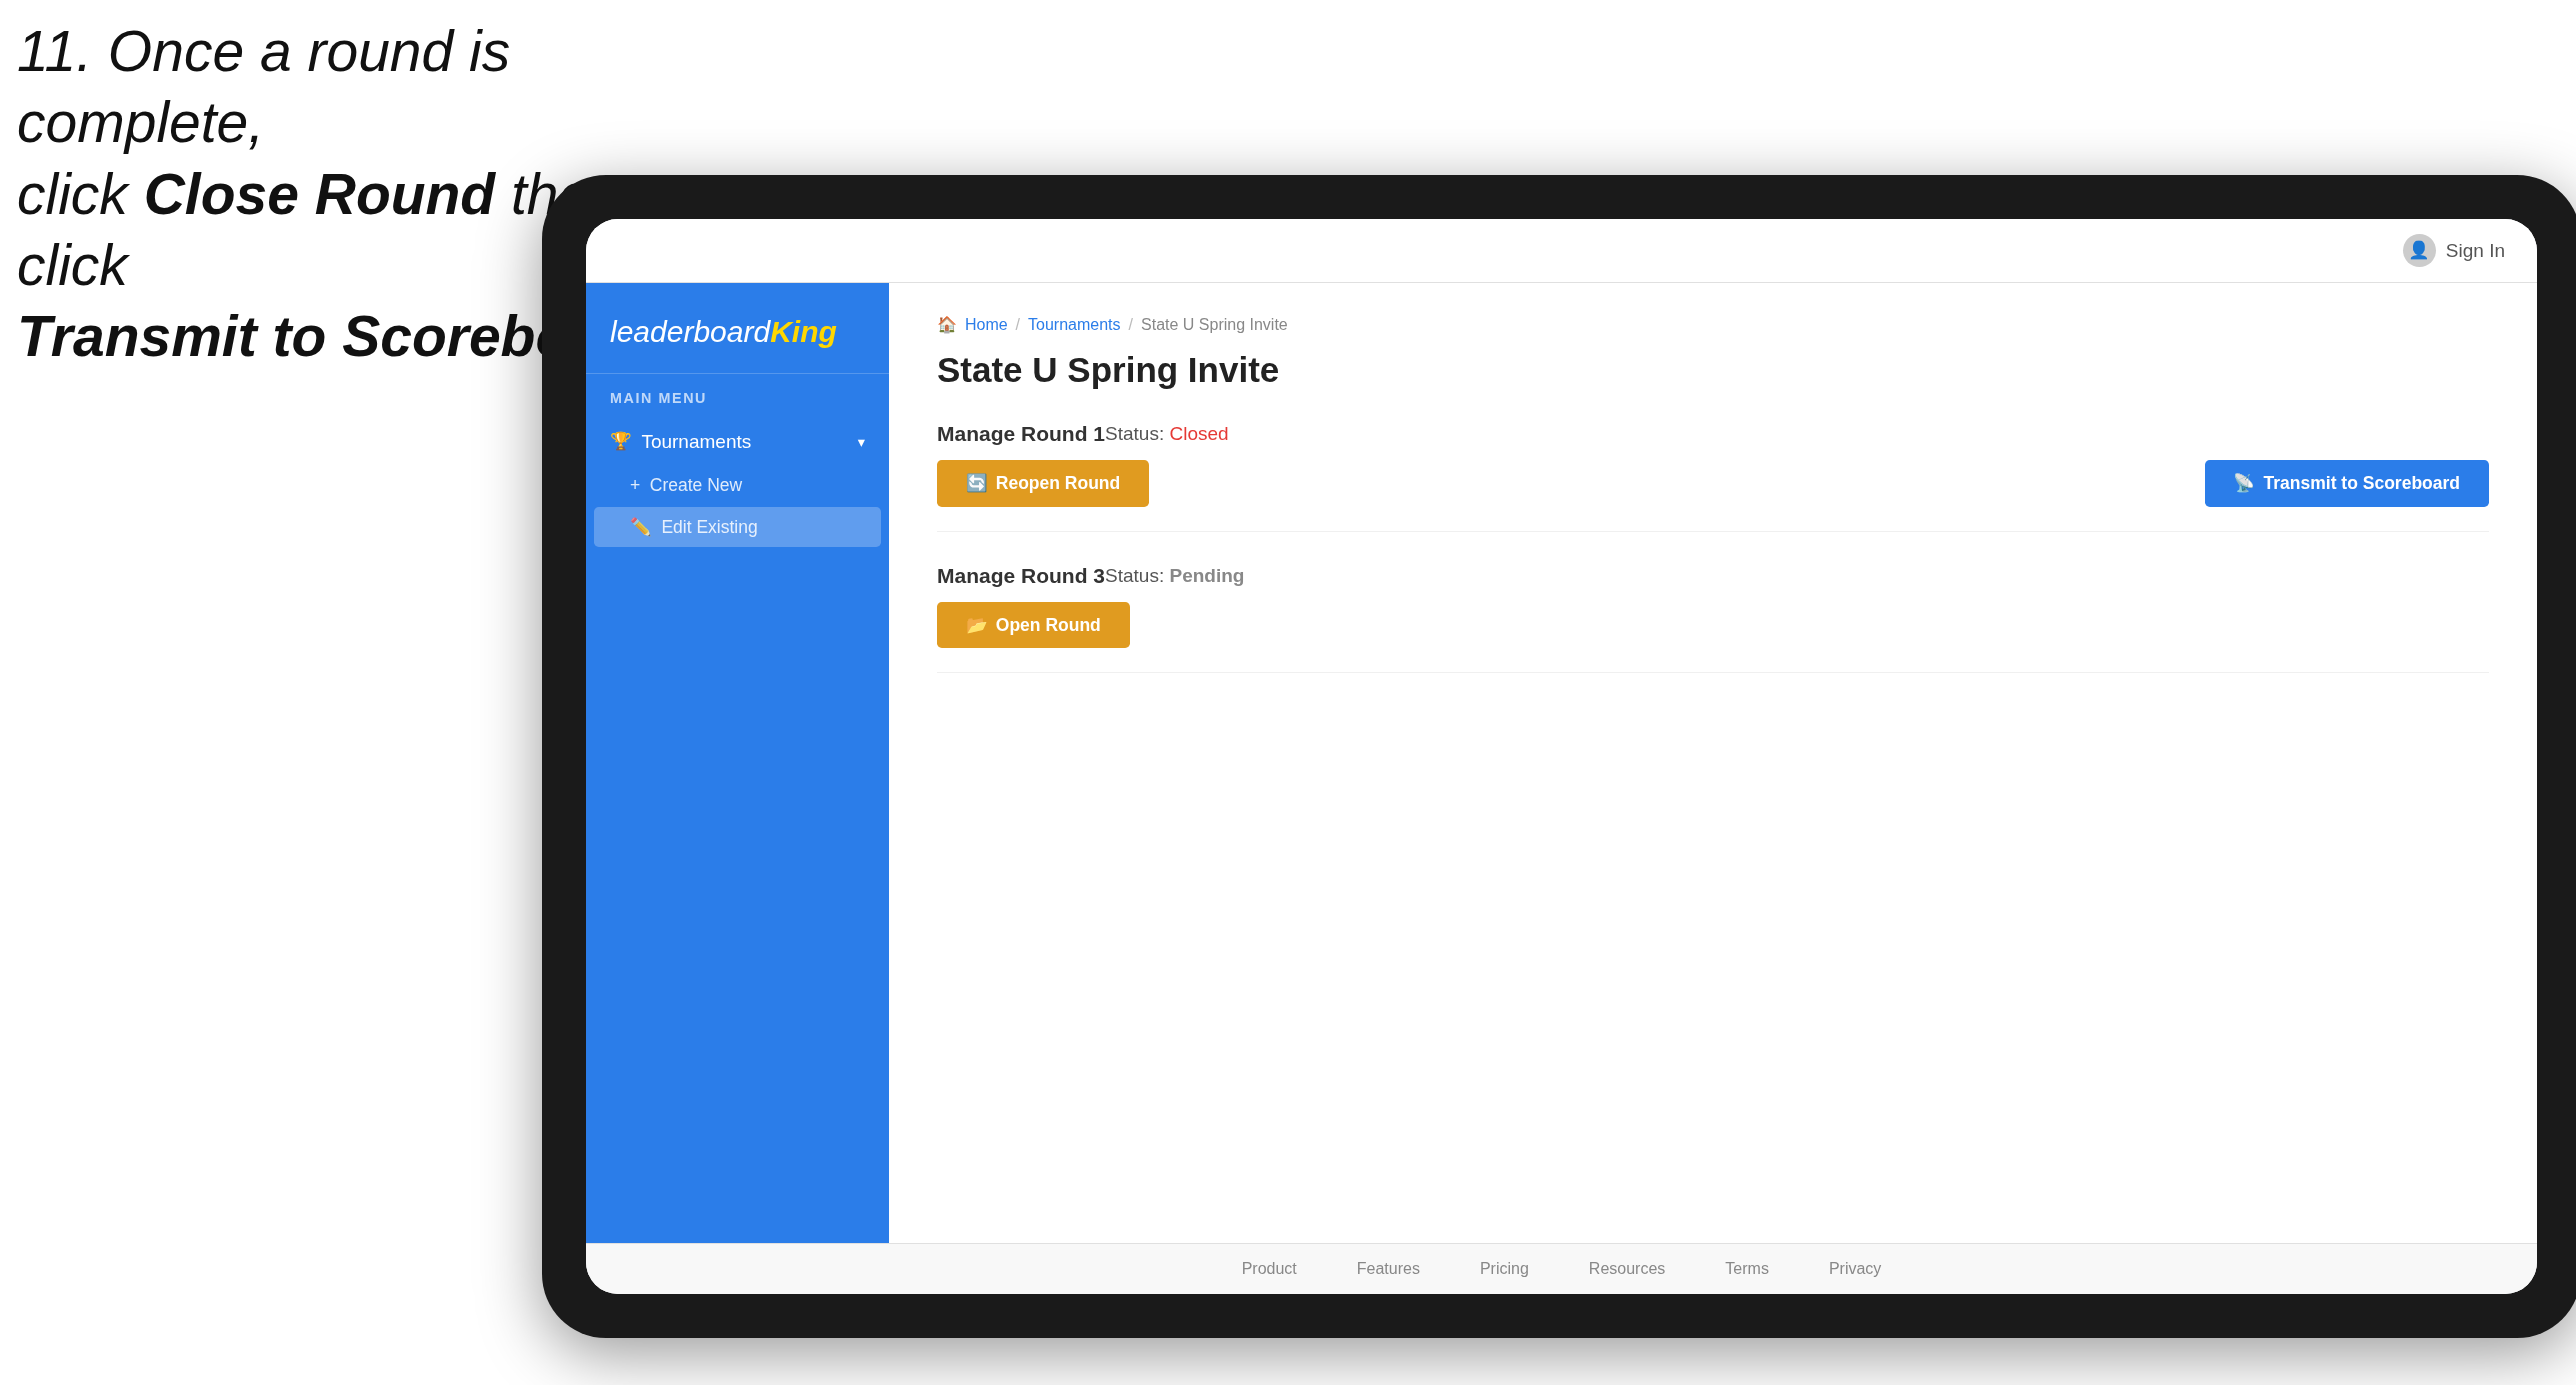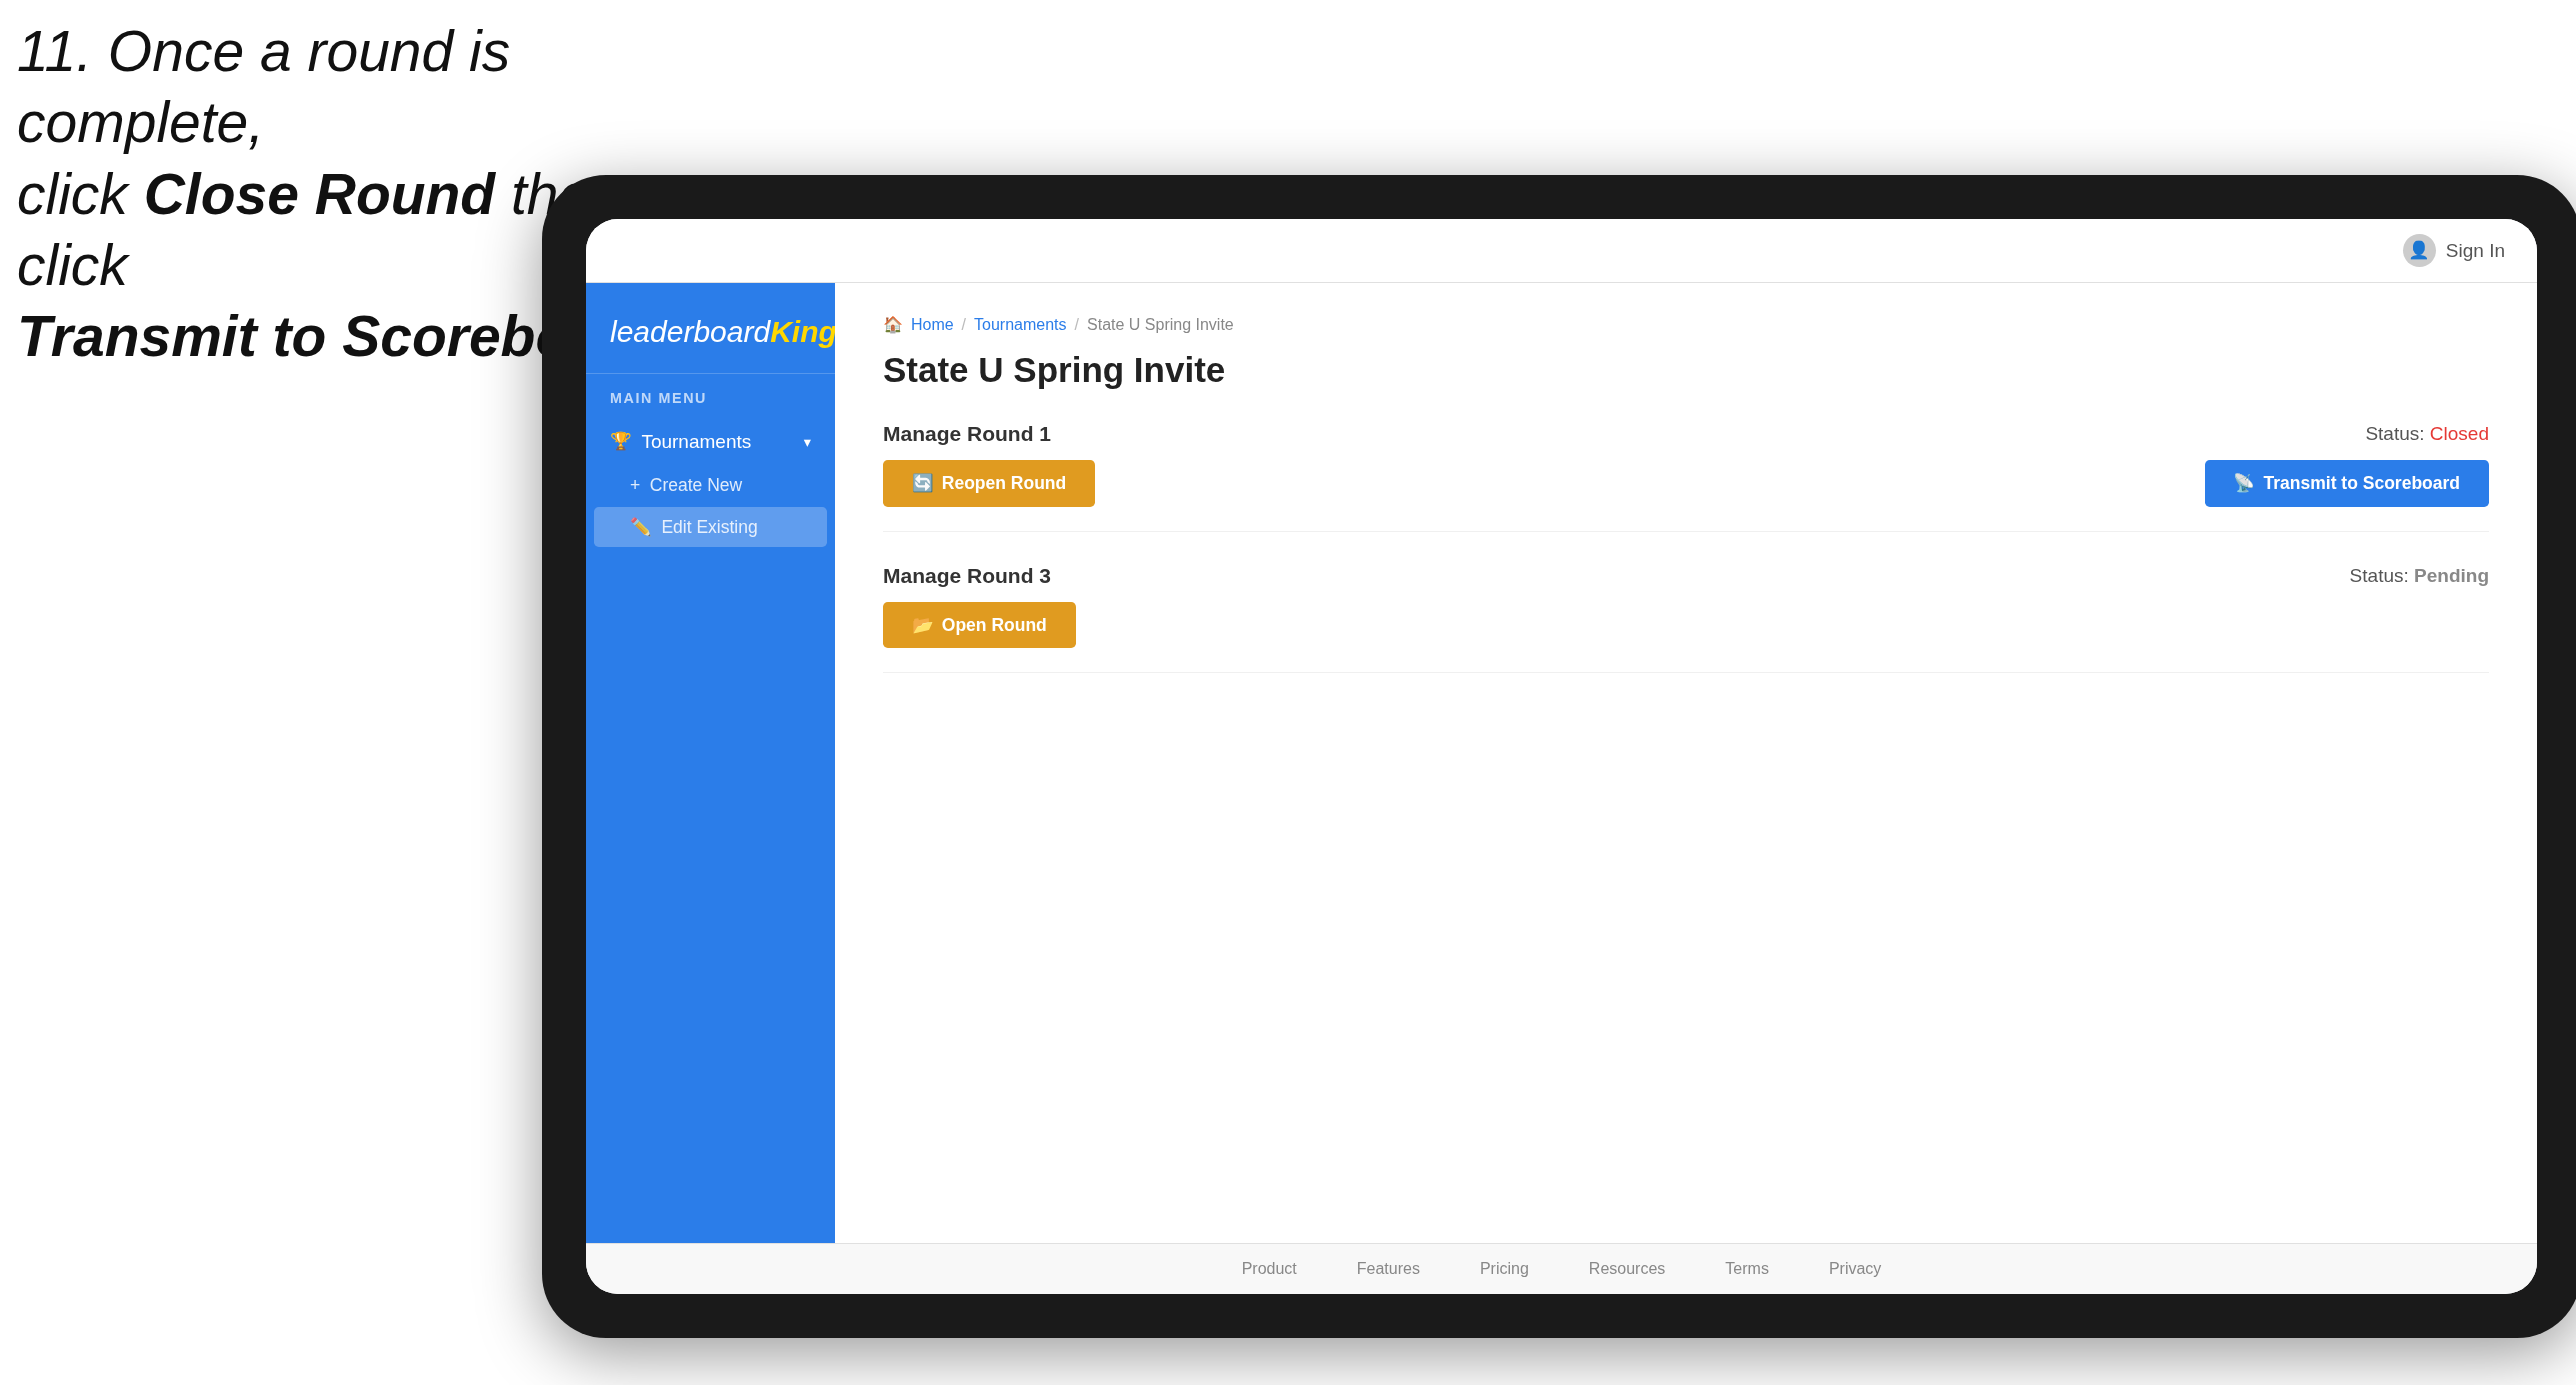--- a/index.html
+++ b/index.html
@@ -93,21 +93,21 @@
 
     
     .main-layout {
       display: flex;
       flex: 1;
       overflow: hidden;
     }
 
     
     .sidebar {
-      width: 249px;
+      width: 303px;
       background: #2b7de9;
       flex-shrink: 0;
       padding: 24px 0;
       display: flex;
       flex-direction: column;
     }
 
     .logo-area {
       padding: 8px 24px 24px 24px;
       border-bottom: 0.8px solid rgba(255,255,255,0.2);
@@ -215,22 +215,20 @@
     
     .round-section {
       margin-bottom: 32px;
       padding-bottom: 24px;
       border-bottom: 0.8px solid #f0f0f0;
     }
 
     .round-row {
       display: flex;
       align-items: center;
-      justify-content: space-between;
-      gap: 46px;
     }
 
     .round-label {
       font-size: 21px;
       font-weight: 600;
       color: #333;
     }
 
     .status-area {
       font-size: 19px;

